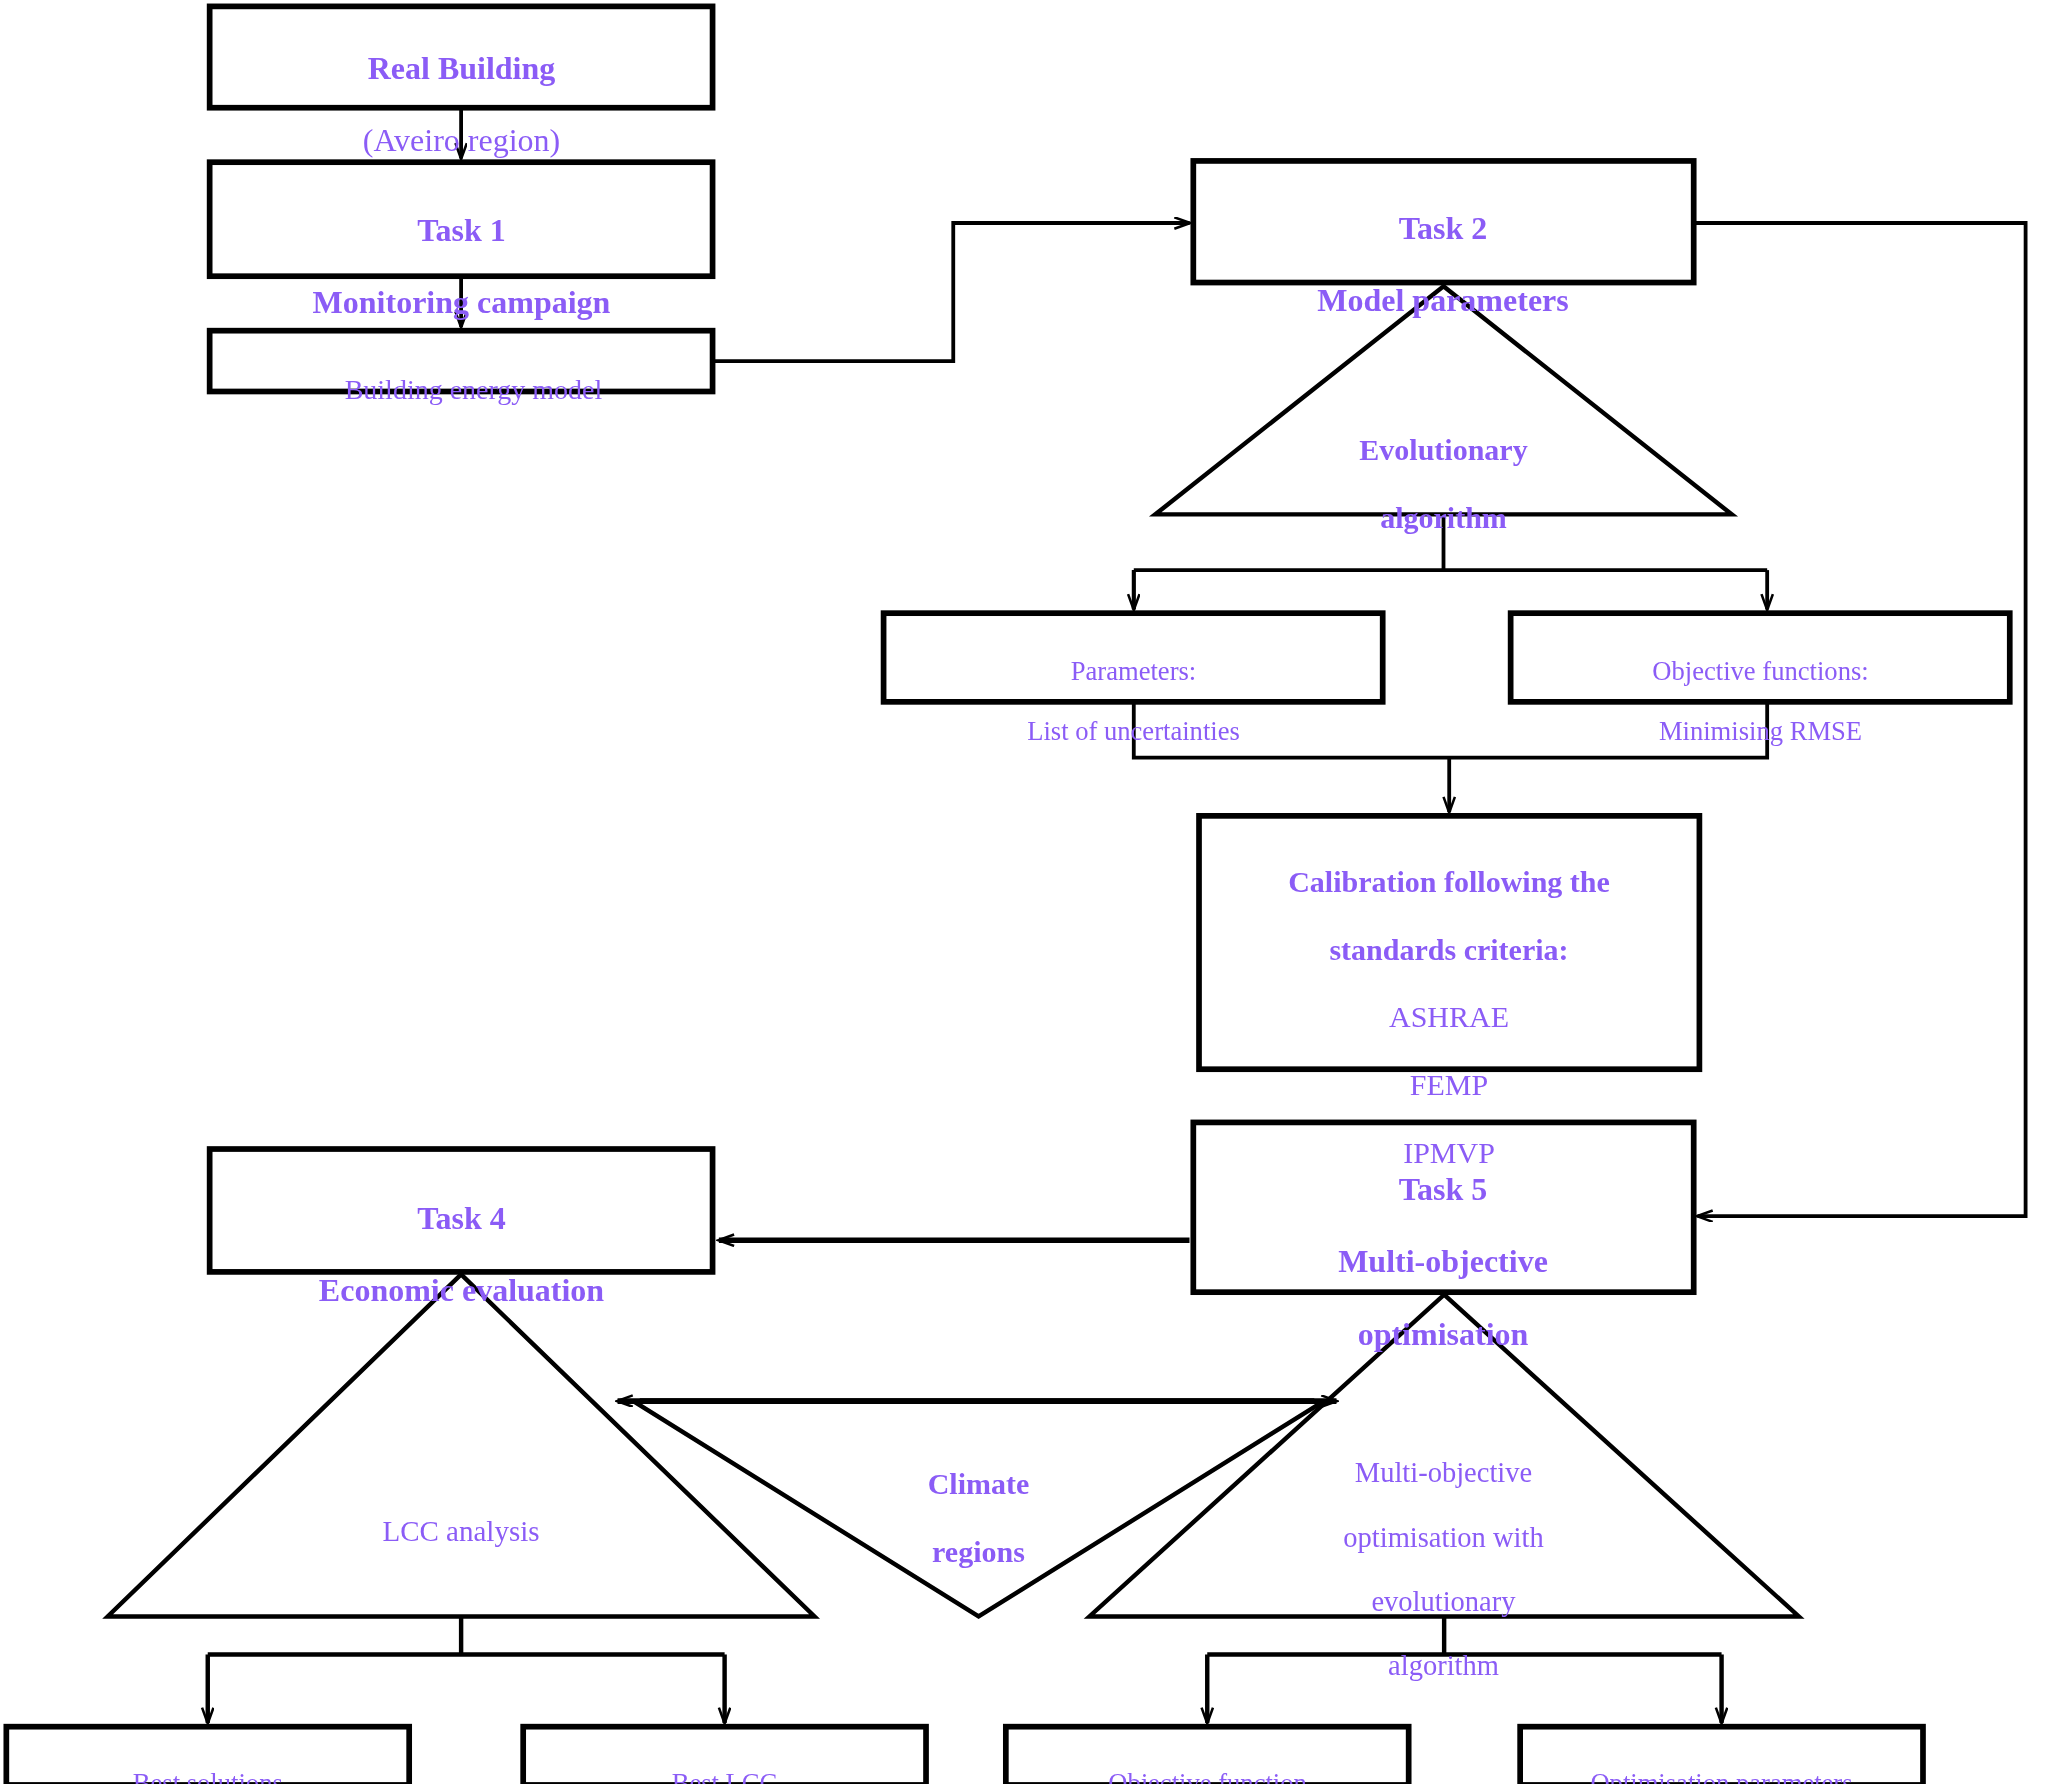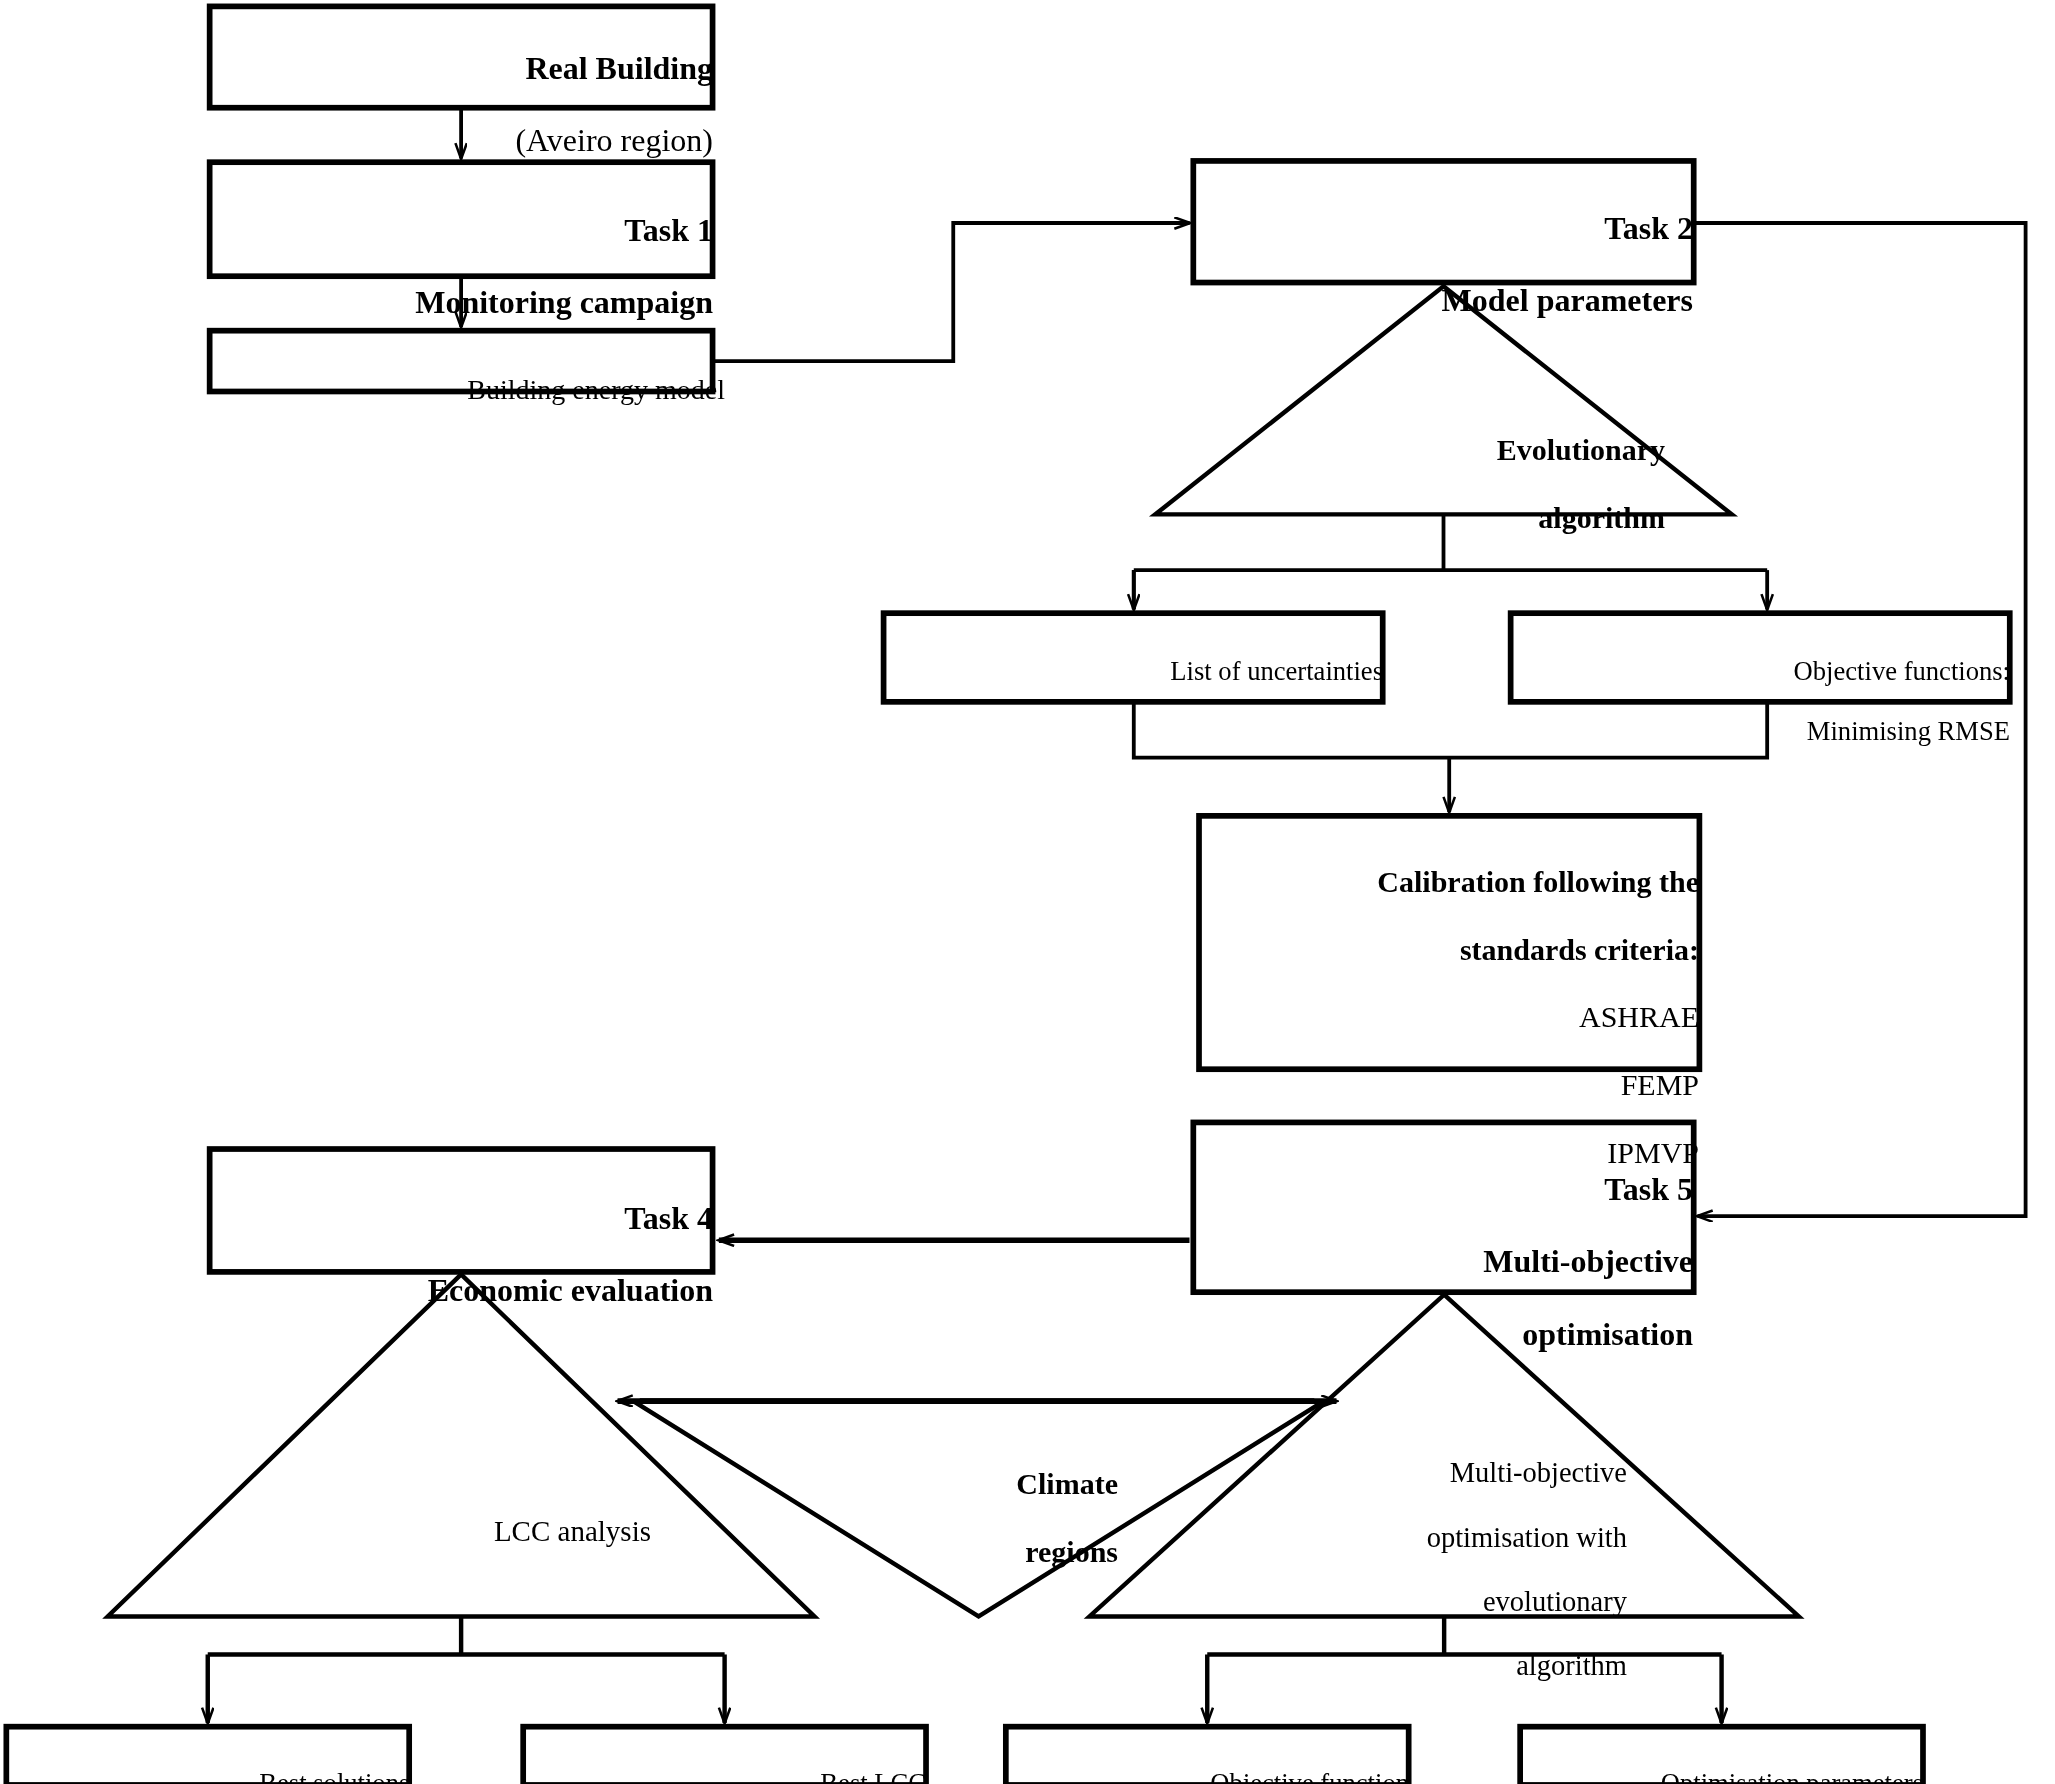--- a/index.html
+++ b/index.html
@@ -6,22 +6,22 @@
   #root{
     position:relative;
     width:2056px;height:1785px;
     background:#ffffff;
     font-family:"Liberation Serif","DejaVu Serif",serif;
     overflow:hidden;
   }
   svg.layer{position:absolute;top:0;left:0;width:2056px;height:1785px;}
   .lbl{
     position:absolute;
-    text-align:right;
-    color:#000000;
+    text-align:center;
+    color:#8b5cf6;
     line-height:1.13;
     white-space:pre-line;
     pointer-events:none;
   }
   .bold{font-weight:700;}
   .reg{font-weight:400;}
 </style>
 </head>
 <body>
 
@@ -116,20 +116,21 @@
     <div>Task 2</div>
     <div>Model parameters</div>
   </div>
 
   <div class="lbl bold" style="left:1222px;top:399px;width:443px;font-size:30px;">
     <div>Evolutionary</div>
     <div>algorithm</div>
   </div>
 
   <div class="lbl reg" style="left:884px;top:626px;width:499px;font-size:26.6px;">
+    <div>Parameters:</div>
     <div>List of uncertainties</div>
   </div>
 
   <div class="lbl reg" style="left:1511px;top:626px;width:499px;font-size:26.6px;">
     <div>Objective functions:</div>
     <div>Minimising  RMSE</div>
   </div>
 
   <div class="lbl bold" style="left:1199px;top:831px;width:500px;font-size:30px;">
     <div>Calibration following the</div>

